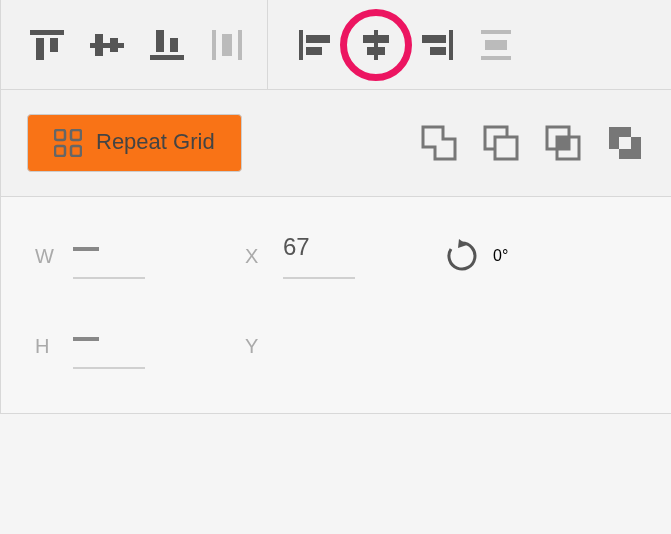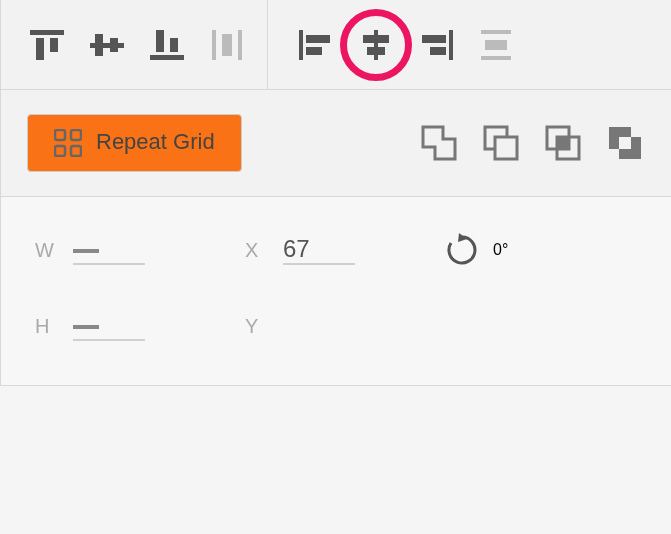--- a/index.html
+++ b/index.html
@@ -105,21 +105,21 @@
   .field .label {
     color: #aaa;
     font-size: 20px;
     width: 24px;
   }
   .field .value {
     border-bottom: 2px solid #d0d0d0;
     min-width: 72px;
     font-size: 24px;
     color: #555;
-    padding-bottom: 0;
+    padding-bottom: 16px;
   }
   .field .dash {
     display: inline-block;
     width: 26px;
     height: 4px;
     background: #888;
     position: relative;
     top: -4px;
   }
   .col1 { width: 210px; }

